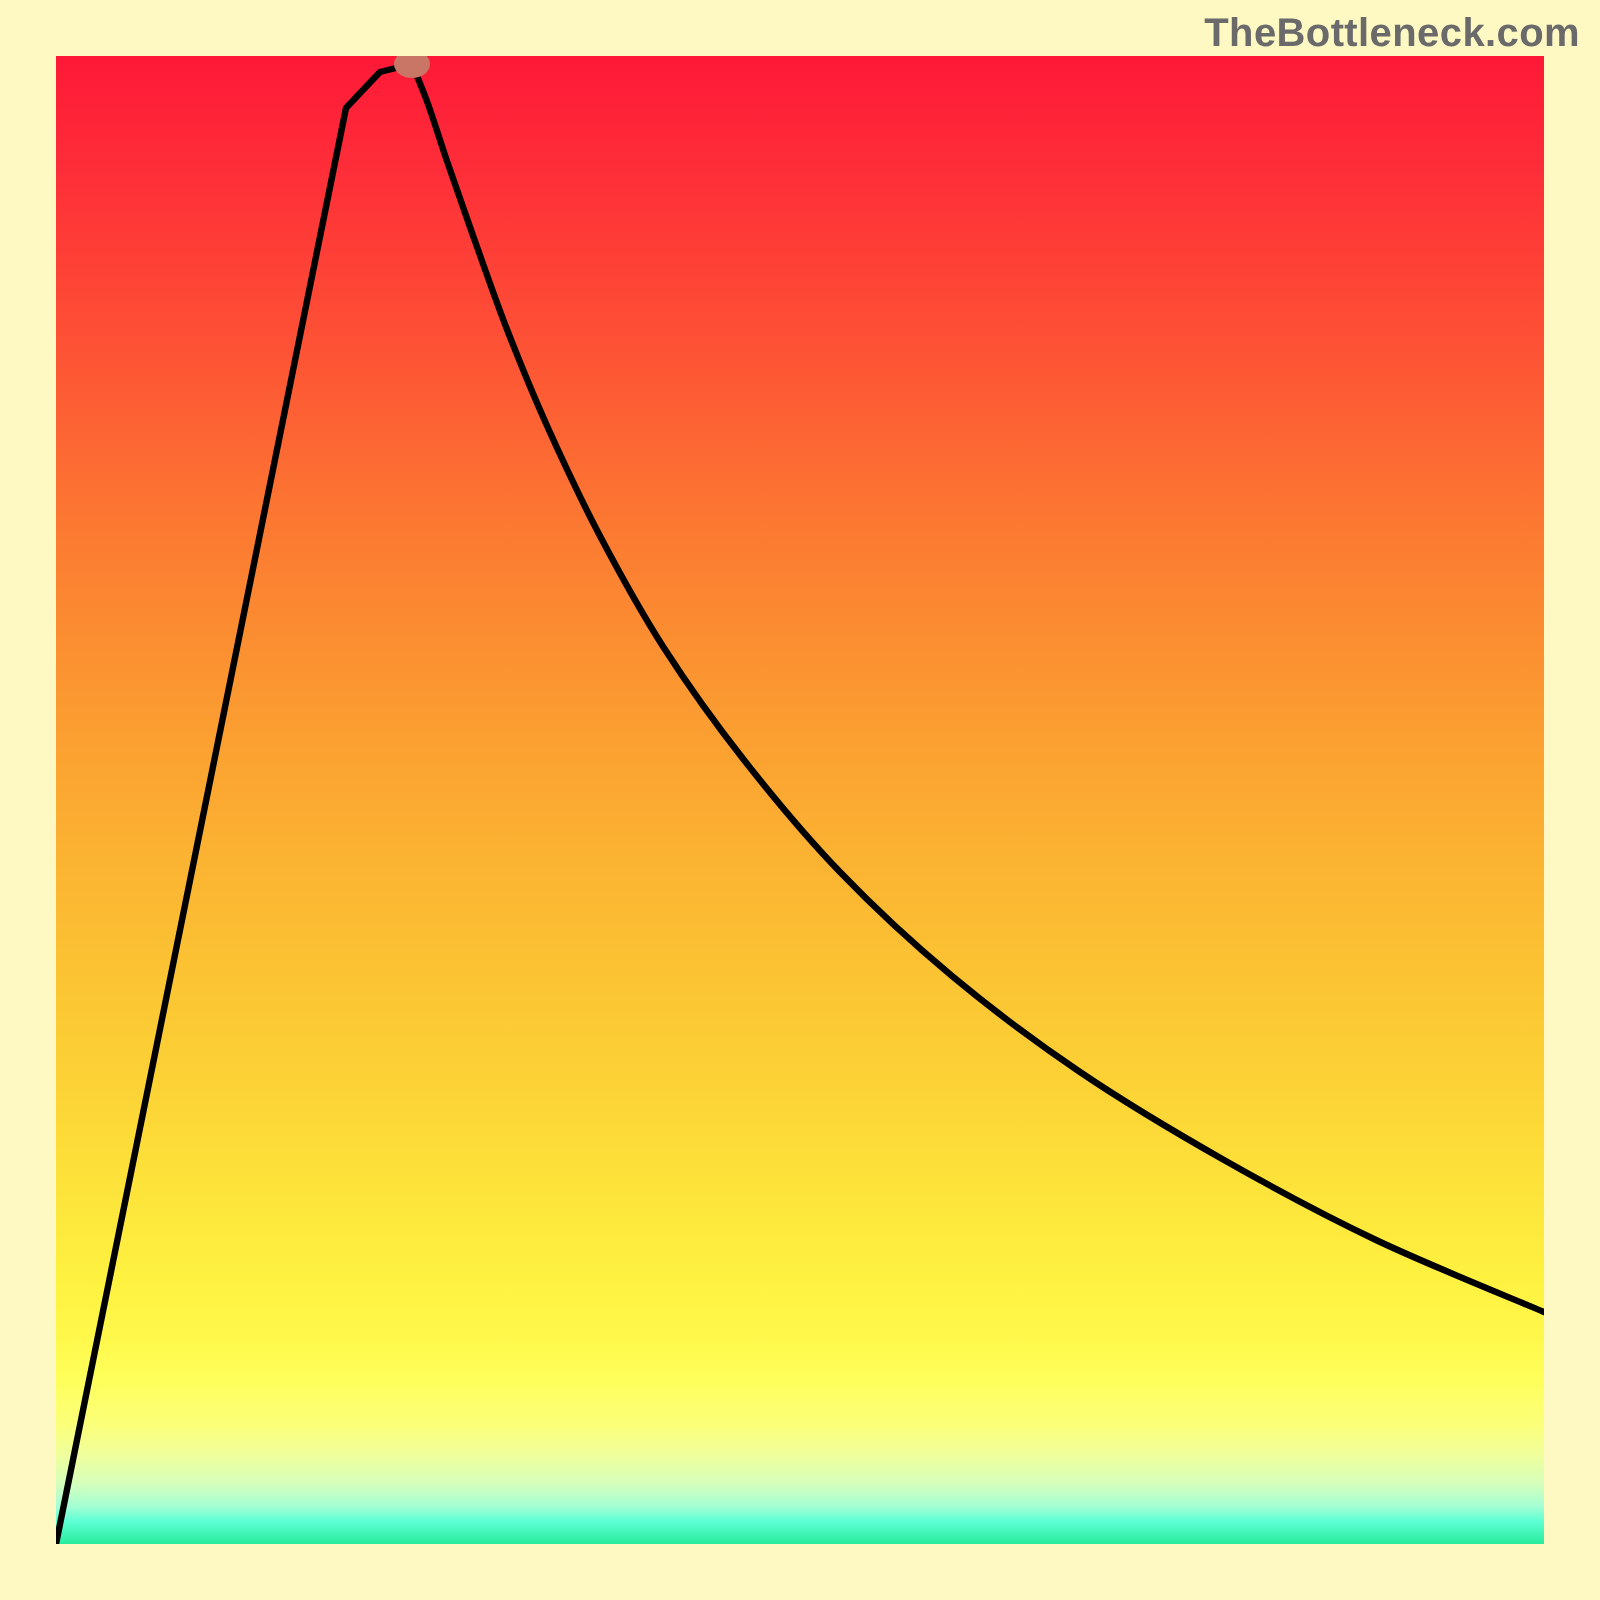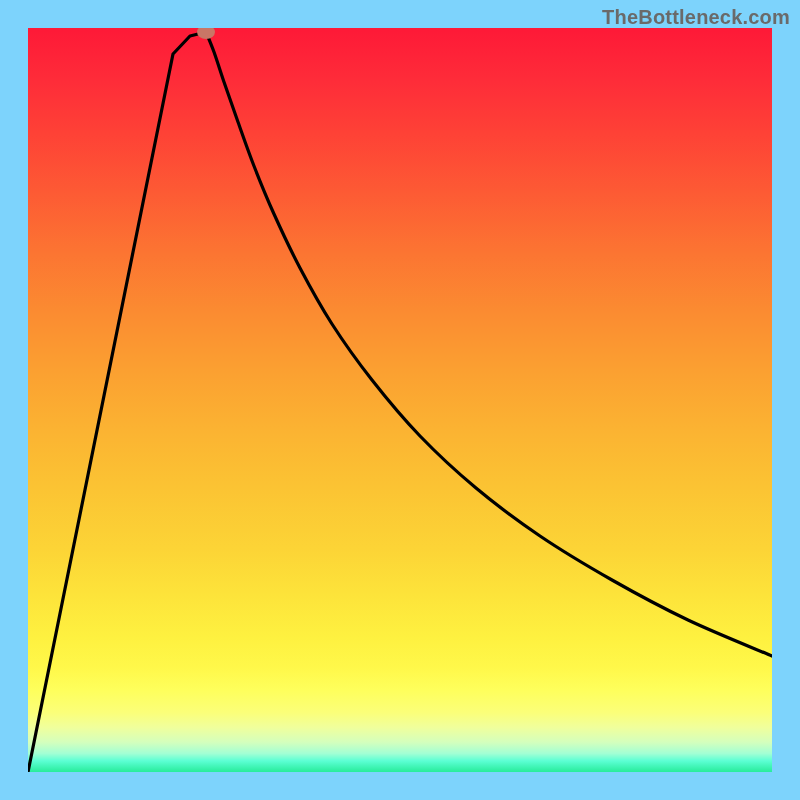--- a/index.html
+++ b/index.html
@@ -1,21 +1,21 @@
 <!DOCTYPE html>
 <html><head>
 <meta charset="utf-8">
 <style>
   * { margin: 0; padding: 0; box-sizing: border-box; }
   html, body { width: 800px; height: 800px; overflow: hidden; }
   .chart-container {
     width: 800px;
     height: 800px;
     position: relative;
-    background: #7dd3fc;
+    background: #fef9c3;
   }
   .plot-area {
     position: absolute;
     left: 28px;
     top: 28px;
     width: 744px;
     height: 744px;
     background: linear-gradient(to bottom,
       #fe1937 0%,
       #fe2c39 7%,

